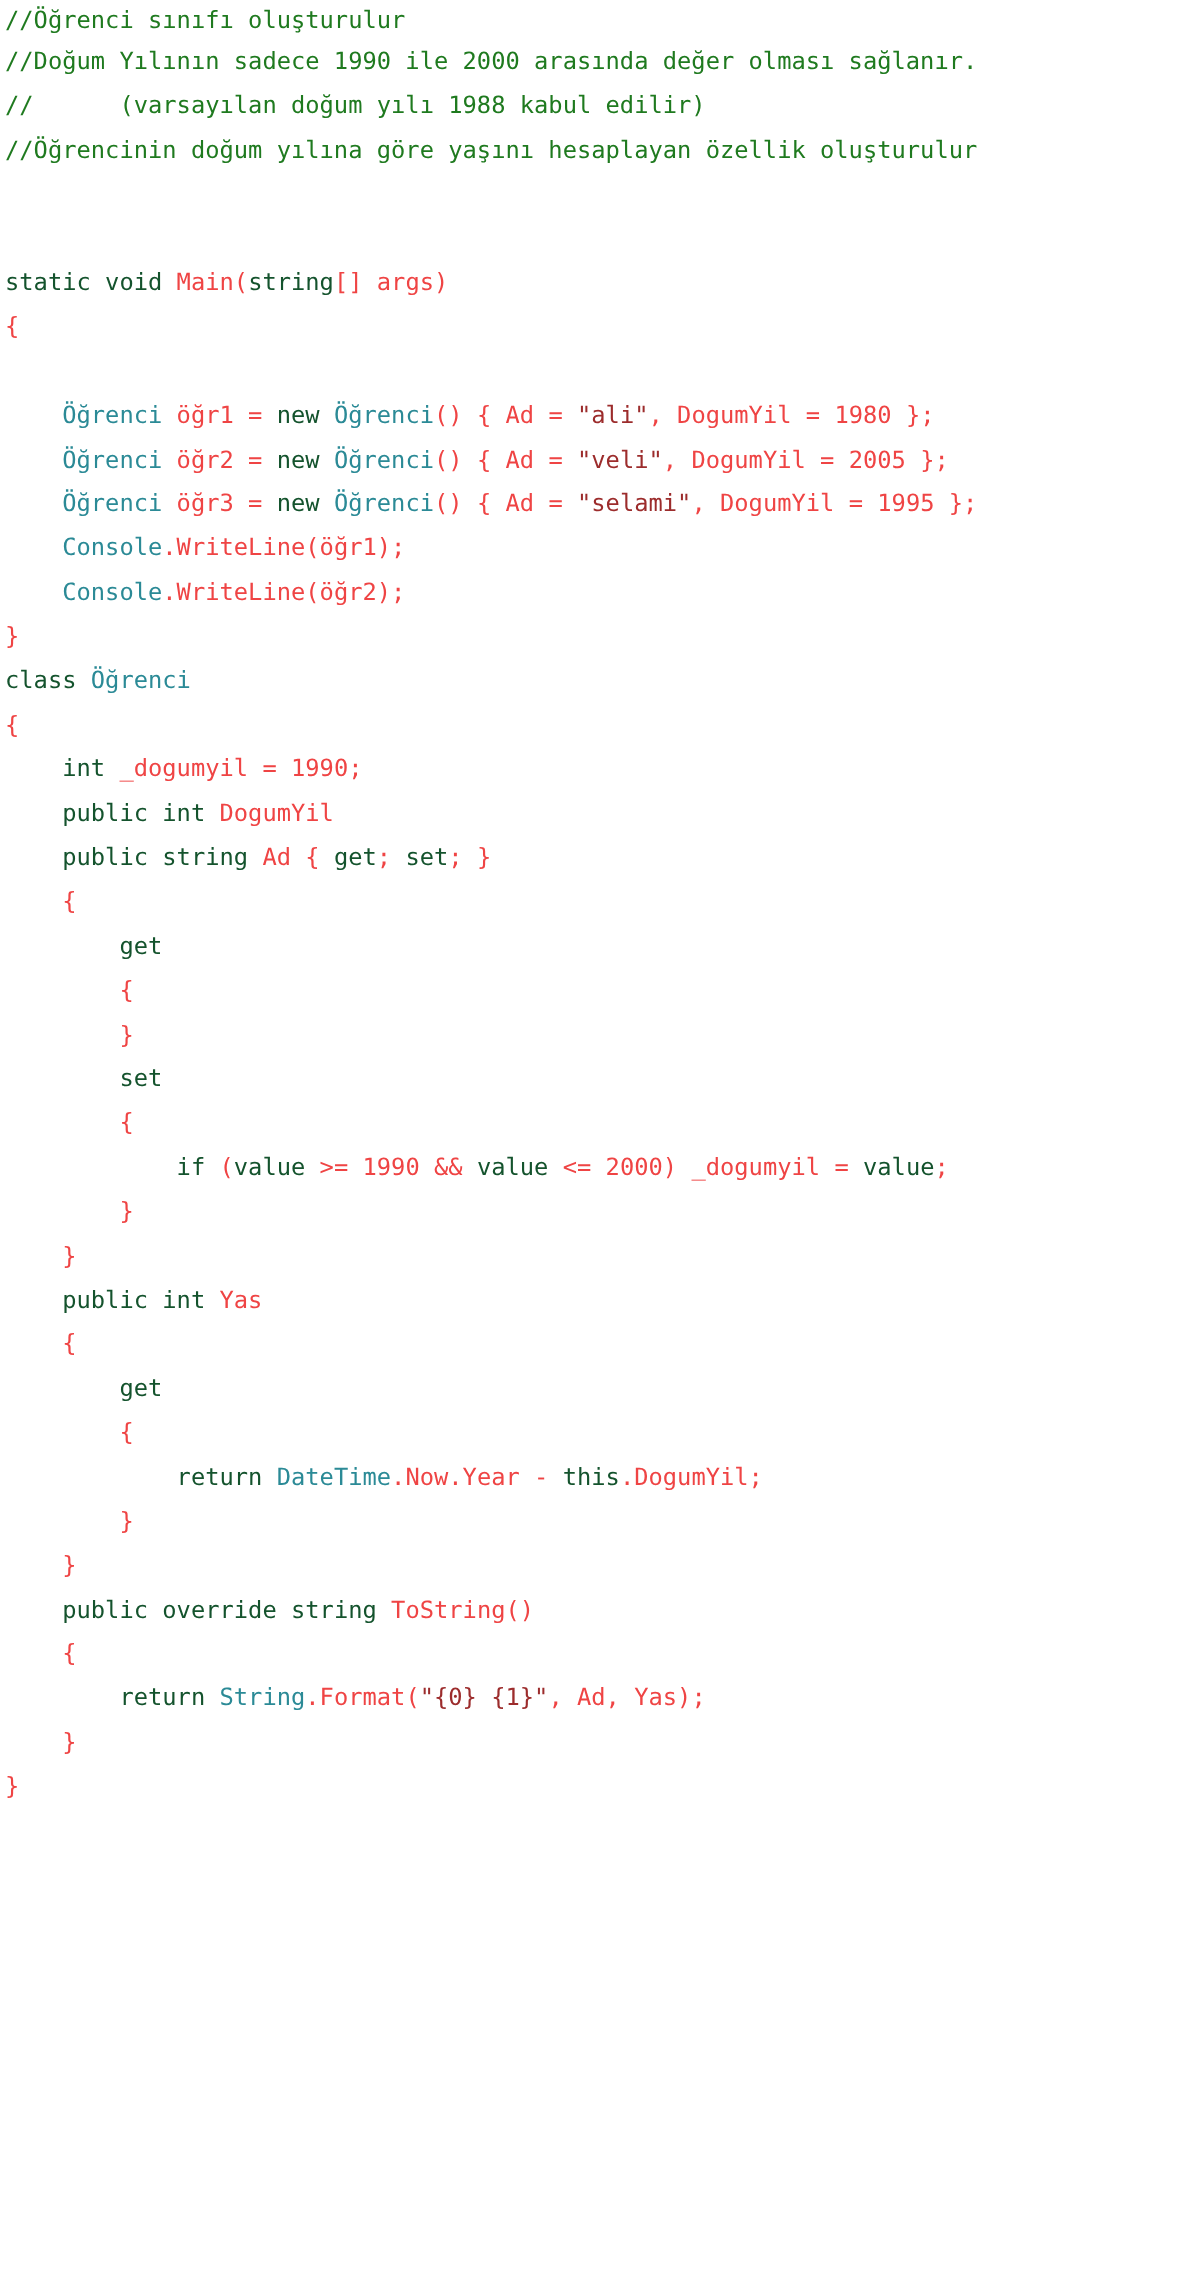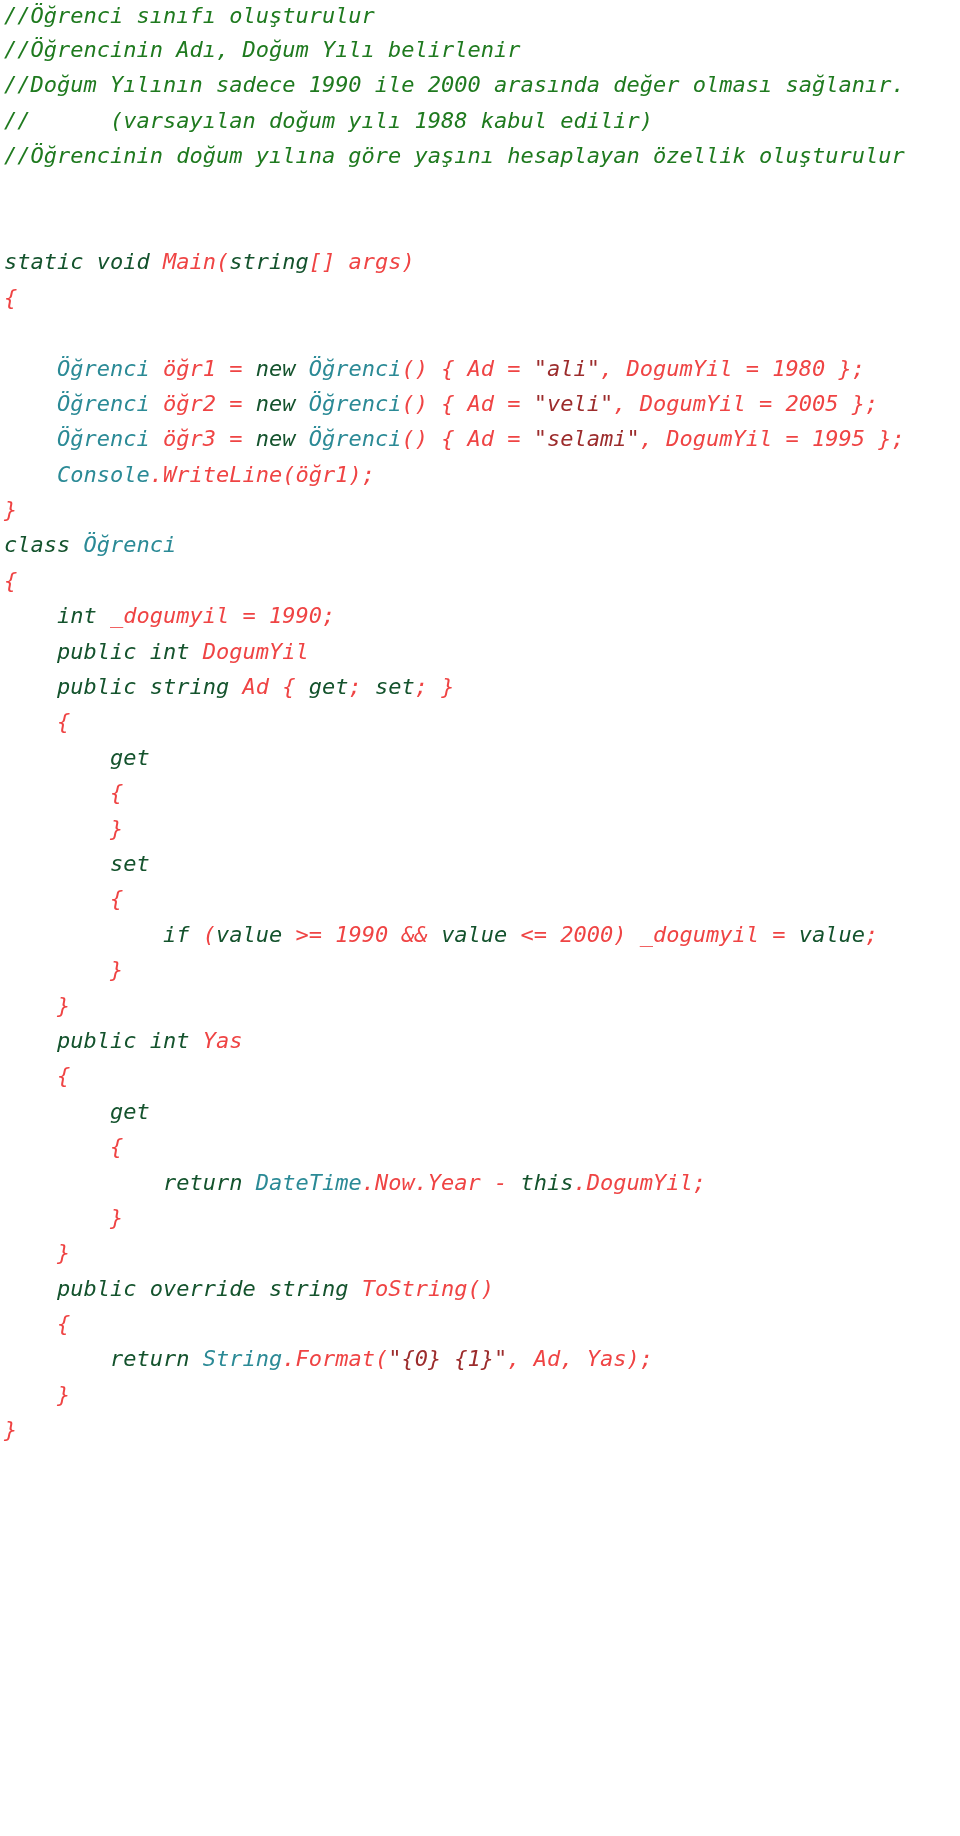--- a/index.html
+++ b/index.html
@@ -13,56 +13,55 @@
     min-height: 1836px;
     font-family: "DejaVu Sans Mono", "Liberation Mono", monospace;
   }
   #code-listing {
     padding: 0;
     margin: 0;
   }
   .code-line {
     height: 35.4px;
     line-height: 35.4px;
-    font-size: 22px;
+    font-size: 19px;
     white-space: pre;
     color: #000000;
     letter-spacing: 0px;
     padding-left: 4px;
     overflow: visible;
-    font-style: italic;
   }
   .code-line.first {
     line-height: 32px;
     height: 32px;
   }
   .tok-comment { color: #1f7a1f; }
   .tok-keyword { color: #14532d; }
   .tok-type    { color: #2b8a96; }
   .tok-string  { color: #9c2c2c; }
   .tok-plain   { color: #ef4444; }
 </style>
 </head>
 <body>
 
 <div id="code-listing">
     <div class="code-line first"><span class="tok-comment">//Öğrenci sınıfı oluşturulur</span></div>
-    <div class="code-line"><span class="tok-comment">//Öğrencinin Adı, Doğum Yılı belirlenir</span></div>
     <div class="code-line"><span class="tok-comment">//Doğum Yılının sadece 1990 ile 2000 arasında değer olması sağlanır.</span></div>
     <div class="code-line"><span class="tok-comment">//      (varsayılan doğum yılı 1988 kabul edilir)</span></div>
     <div class="code-line"><span class="tok-comment">//Öğrencinin doğum yılına göre yaşını hesaplayan özellik oluşturulur</span></div>
     <div class="code-line">&nbsp;</div>
     <div class="code-line">&nbsp;</div>
     <div class="code-line"><span class="tok-keyword">static</span><span class="tok-plain"> </span><span class="tok-keyword">void</span><span class="tok-plain"> Main(</span><span class="tok-keyword">string</span><span class="tok-plain">[] args)</span></div>
     <div class="code-line"><span class="tok-plain">{</span></div>
     <div class="code-line">&nbsp;</div>
     <div class="code-line"><span class="tok-type">    Öğrenci</span><span class="tok-plain"> öğr1 = </span><span class="tok-keyword">new</span><span class="tok-plain"> </span><span class="tok-type">Öğrenci</span><span class="tok-plain">() { Ad = </span><span class="tok-string">"ali"</span><span class="tok-plain">, DogumYil = 1980 };</span></div>
     <div class="code-line"><span class="tok-type">    Öğrenci</span><span class="tok-plain"> öğr2 = </span><span class="tok-keyword">new</span><span class="tok-plain"> </span><span class="tok-type">Öğrenci</span><span class="tok-plain">() { Ad = </span><span class="tok-string">"veli"</span><span class="tok-plain">, DogumYil = 2005 };</span></div>
     <div class="code-line"><span class="tok-type">    Öğrenci</span><span class="tok-plain"> öğr3 = </span><span class="tok-keyword">new</span><span class="tok-plain"> </span><span class="tok-type">Öğrenci</span><span class="tok-plain">() { Ad = </span><span class="tok-string">"selami"</span><span class="tok-plain">, DogumYil = 1995 };</span></div>
     <div class="code-line"><span class="tok-type">    Console</span><span class="tok-plain">.WriteLine(öğr1);</span></div>
+    <div class="code-line"><span class="tok-type">    Console</span><span class="tok-plain">.WriteLine(öğr2);</span></div>
     <div class="code-line"><span class="tok-plain">}</span></div>
     <div class="code-line"><span class="tok-keyword">class</span><span class="tok-plain"> </span><span class="tok-type">Öğrenci</span></div>
     <div class="code-line"><span class="tok-plain">{</span></div>
     <div class="code-line"><span class="tok-keyword">    int</span><span class="tok-plain"> _dogumyil = 1990;</span></div>
     <div class="code-line"><span class="tok-keyword">    public</span><span class="tok-plain"> </span><span class="tok-keyword">int</span><span class="tok-plain"> DogumYil</span></div>
     <div class="code-line"><span class="tok-keyword">    public</span><span class="tok-plain"> </span><span class="tok-keyword">string</span><span class="tok-plain"> Ad { </span><span class="tok-keyword">get</span><span class="tok-plain">; </span><span class="tok-keyword">set</span><span class="tok-plain">; }</span></div>
     <div class="code-line"><span class="tok-plain">    {</span></div>
     <div class="code-line"><span class="tok-keyword">        get</span></div>
     <div class="code-line"><span class="tok-plain">        {</span></div>
     <div class="code-line"><span class="tok-plain">        }</span></div>

